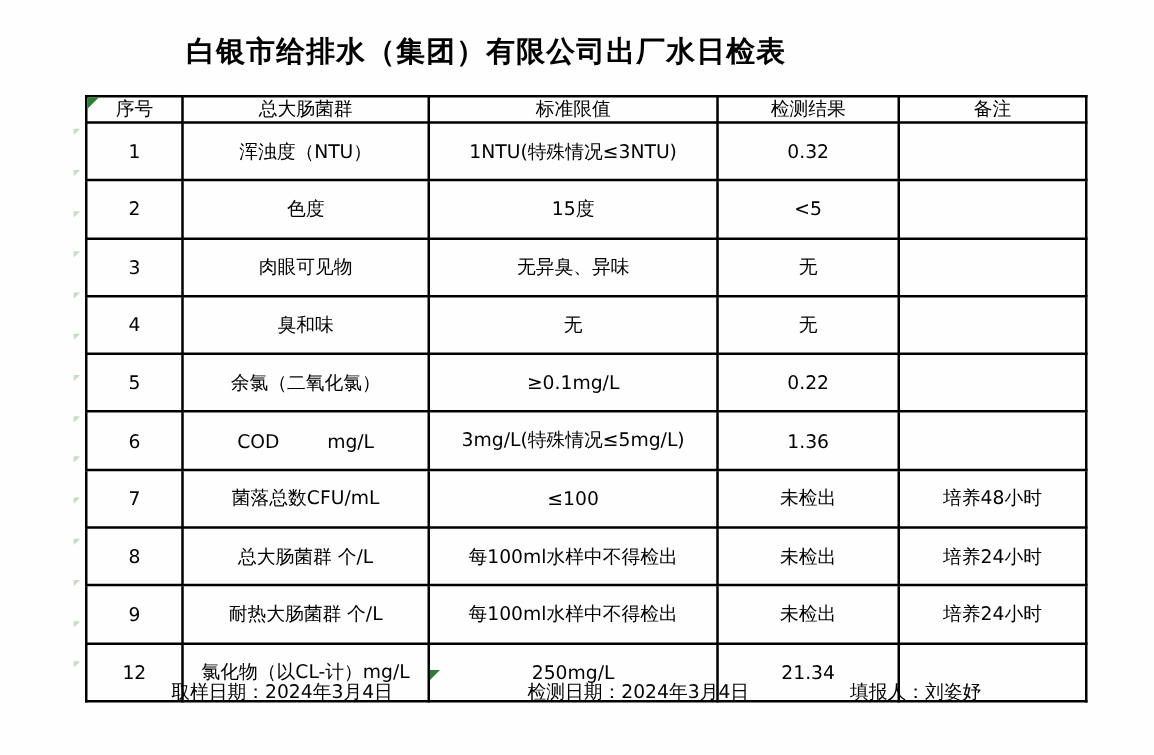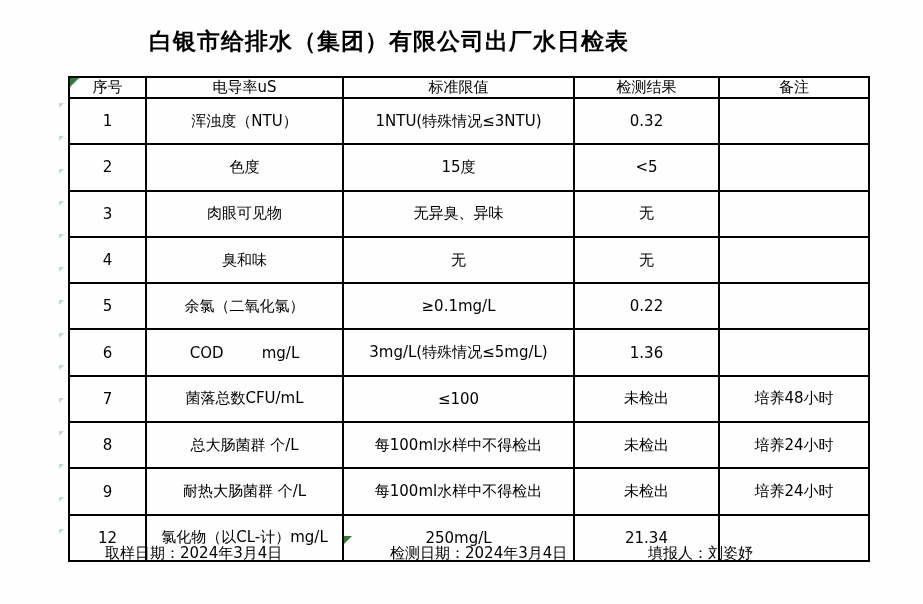--- a/index.html
+++ b/index.html
@@ -22,21 +22,21 @@
     font-size:15px;font-weight:normal;
     padding:0 2px;white-space:pre-wrap;overflow:hidden;
   }
   table.report th{font-size:15px;}
   col.c-seq{width:77px;}
   col.c-item{width:197px;}
   col.c-std{width:231px;}
   col.c-res{width:145px;}
   col.c-rem{width:150px;}
   .footer-line{position:absolute;top:544px;left:0;width:923px;height:22px;font-size:15px;}
-  .footer-item{position:absolute;white-space:nowrap;}
+  .footer-item{position:absolute;white-space:nowrap;margin-left:32px;}
   #f-sample{left:105px;}
   #f-test{left:390px;}
   #f-reporter{left:648px;font-family:Liberation Mono, monospace;}
   
   .corner-marker{
     position:absolute;left:70px;top:78px;width:0;height:0;
     border-left:9px solid #2e7d32;border-bottom:9px solid transparent;
   }
   .bottom-marker{
     position:absolute;left:344px;top:536px;width:0;height:0;
@@ -56,21 +56,21 @@
   <colgroup>
     <col class="c-seq">
       <col class="c-item">
       <col class="c-std">
       <col class="c-res">
       <col class="c-rem">
   </colgroup>
   <thead>
     <tr>
       <th>序号</th>
-      <th>电导率uS</th>
+      <th>总大肠菌群</th>
       <th>标准限值</th>
       <th>检测结果</th>
       <th>备注</th>
     </tr>
   </thead>
   <tbody id="table-body">
       <tr>
         <td>1</td>
         <td>浑浊度（NTU）</td>
         <td>1NTU(特殊情况≤3NTU)</td>

